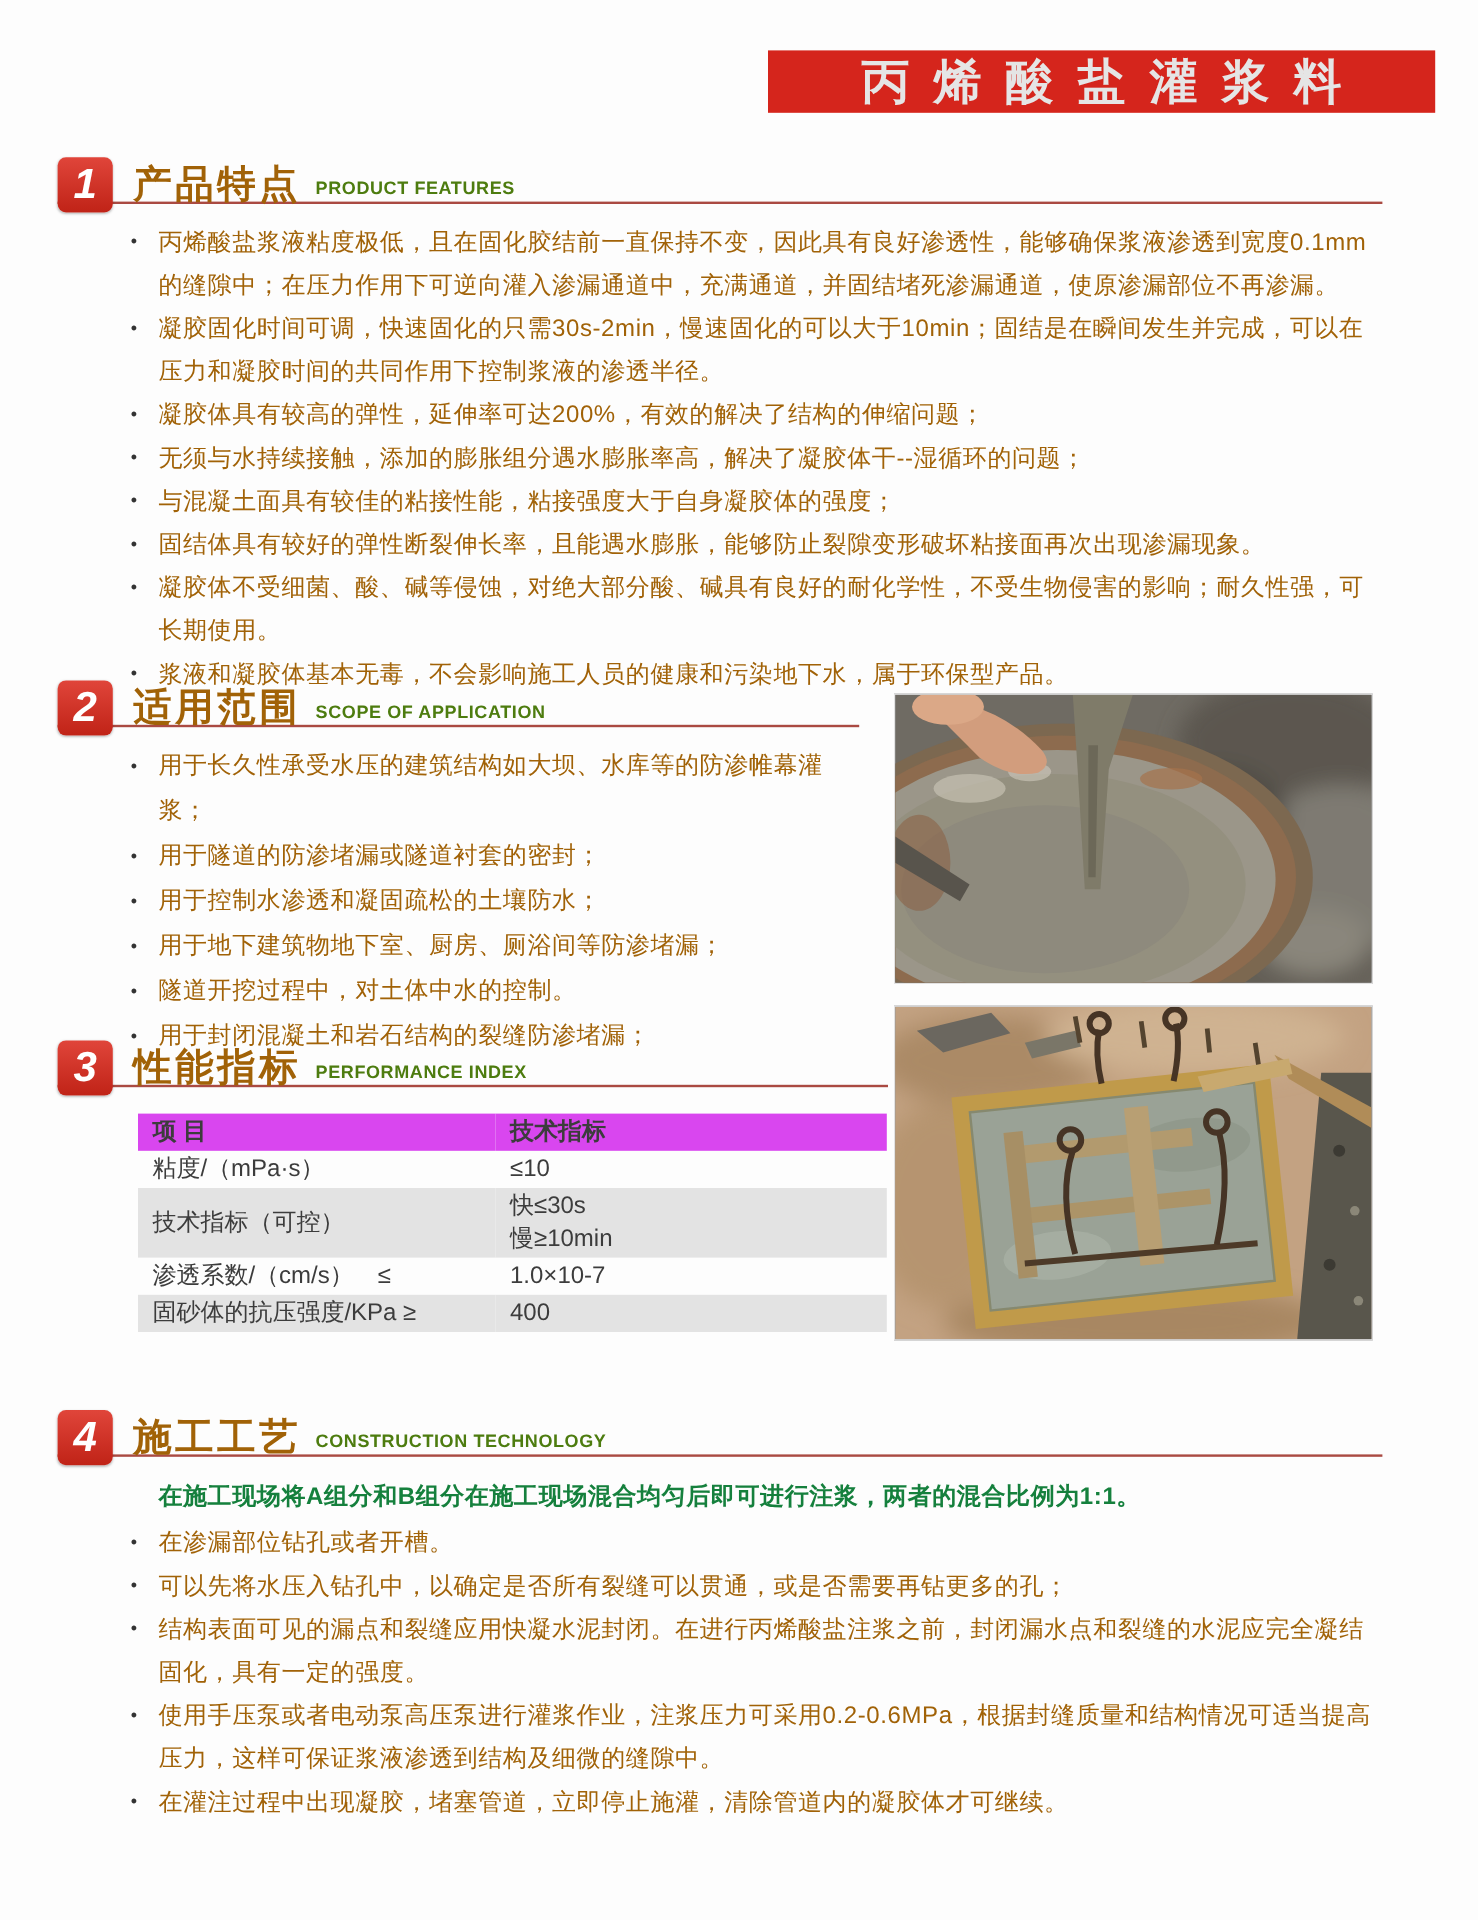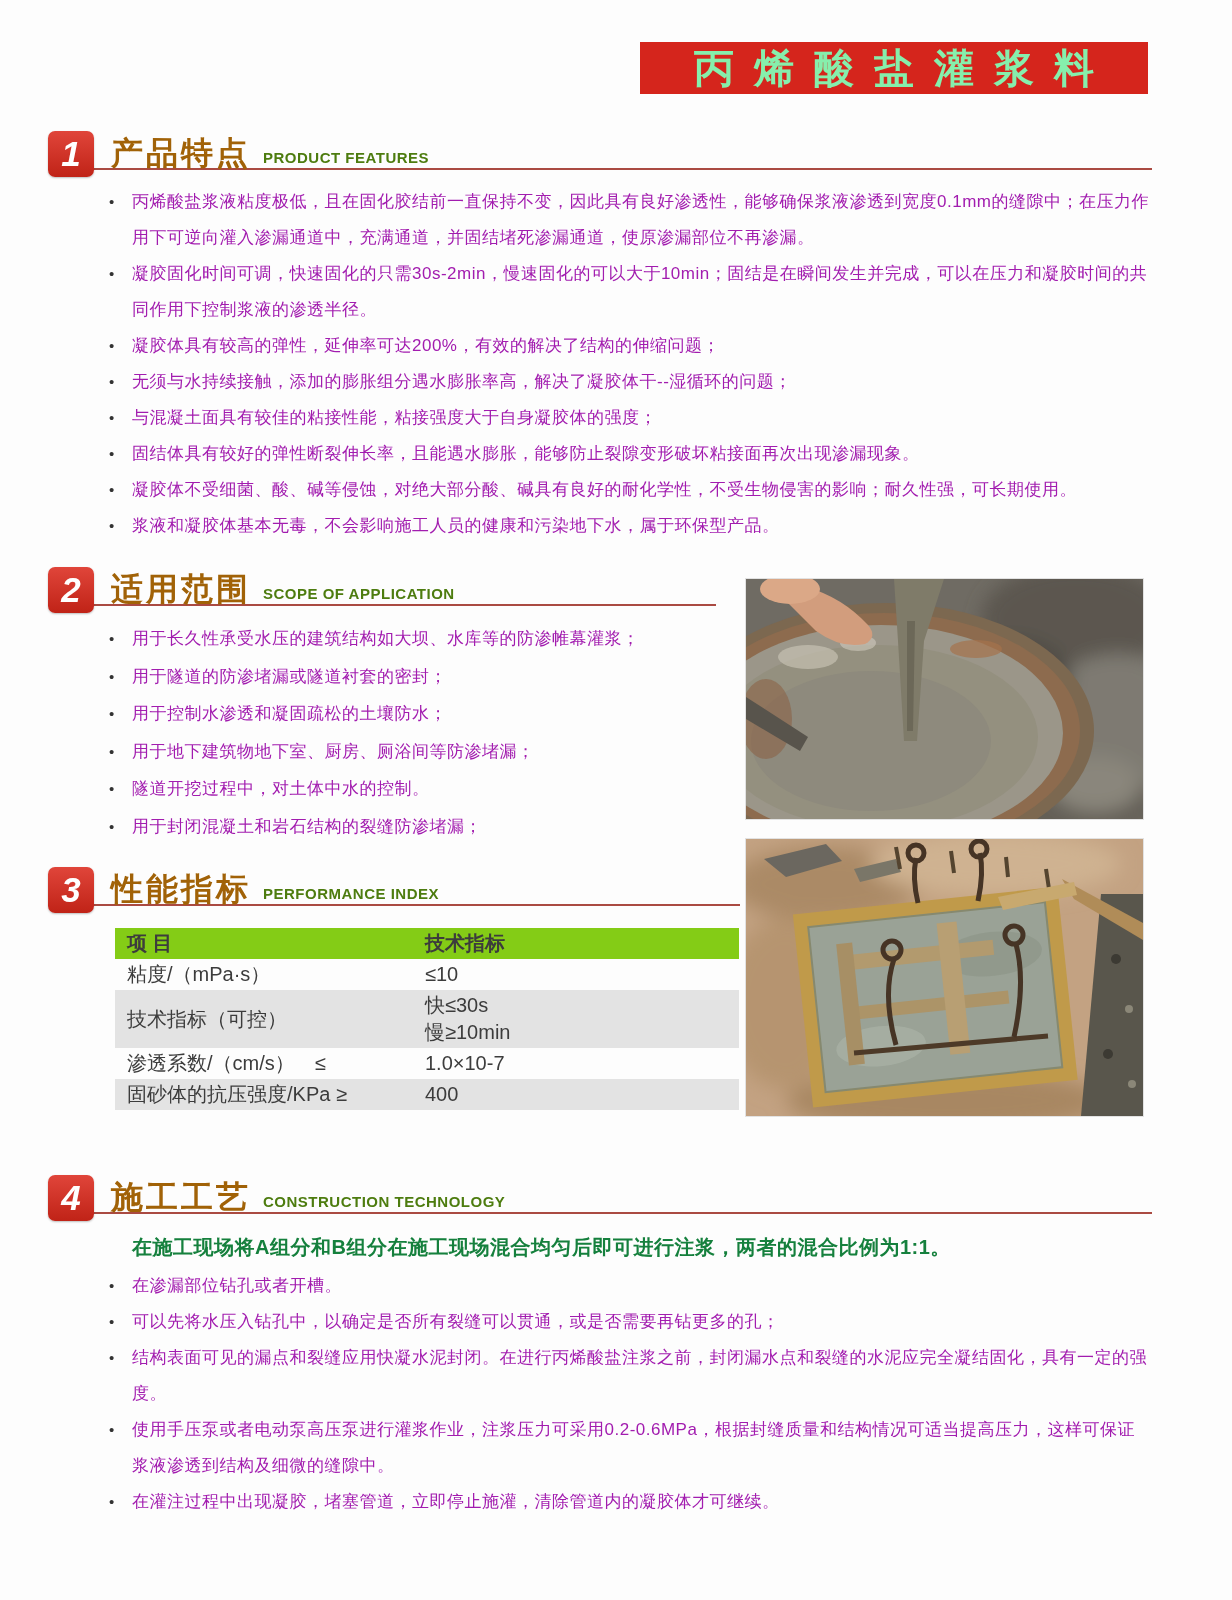--- a/index.html
+++ b/index.html
@@ -3,22 +3,22 @@
 <meta charset="utf-8">
 <style>
   html,body{margin:0;padding:0;}
   body{
     width:1232px;height:1600px;position:relative;background:#fdfdfd;
     font-family:"Liberation Sans","DejaVu Sans",sans-serif;
     color:#404040;overflow:hidden;
   }
   
   .title-badge{
-    position:absolute;left:640px;top:42px;width:508px;height:52px;
-    background:#d5251c;color:#86efac;display:flex;align-items:center;justify-content:center;
+    position:absolute;left:640px;top:42px;width:556px;height:52px;
+    background:#d5251c;color:#e5e5e5;display:flex;align-items:center;justify-content:center;
     font-size:40px;font-weight:bold;letter-spacing:20px;text-indent:20px;
   }
   
   .section{position:absolute;left:48px;}
   #sec1{top:116px;width:1104px;}
   #sec2{top:552px;width:668px;}
   #sec3{top:852px;width:692px;}
   #sec4{top:1160px;width:1104px;}
   .sec-head{
     display:flex;align-items:flex-end;height:52px;
@@ -29,22 +29,22 @@
     background:linear-gradient(#e0453a,#c02317);
     color:#fff;font-size:35px;font-weight:bold;font-style:italic;
     display:flex;align-items:center;justify-content:center;
     margin-bottom:-9px;box-shadow:0 1px 2px rgba(0,0,0,.25);
   }
   .sec-zh{color:#a16207;font-size:32px;font-weight:bold;letter-spacing:3px;margin:0 0 -1px 17px;line-height:1;}
   .sec-en{color:#4d7c0f;font-size:15px;font-weight:bold;letter-spacing:.5px;margin:12px 0 3px 12px;line-height:1;}
   
   ul.blist{list-style:none;margin:14px 0 0 57px;padding:0;}
   ul.blist li{
-    position:relative;padding-left:27px;font-size:17px;line-height:36px;
-    color:#a21caf;letter-spacing:.5px;
+    position:relative;padding-left:27px;font-size:20px;line-height:36px;
+    color:#a16207;letter-spacing:.5px;
   }
   #sec2 ul.blist li{line-height:37.5px;}
   ul.blist li::before{
     content:"•";position:absolute;left:4px;top:0;font-size:15px;color:#333;
   }
   
   .intro{
     margin:18px 0 0 84px;font-size:20px;font-weight:bold;color:#15803d;
     line-height:30px;letter-spacing:.5px;
   }
@@ -53,21 +53,21 @@
   table.perf{
     border-collapse:collapse;margin:22px 0 0 67px;width:624px;
     font-size:20px;color:#3c3c3c;table-layout:fixed;
   }
   table.perf th,table.perf td{
     text-align:left;padding:2px 12px;line-height:27px;vertical-align:middle;
     white-space:pre-line;font-weight:normal;
   }
   table.perf th{font-weight:bold;}
   table.perf col.c1{width:298px;}
-  table.perf thead tr{background:#84cc16;}
+  table.perf thead tr{background:#d946ef;}
   table.perf tbody tr:nth-child(even){background:#e3e3e3;}
   
   .photo{position:absolute;left:745px;border:1px solid #e2e2e2;background:#888;overflow:hidden;}
   #photo1{top:578px;width:397px;height:240px;}
   #photo2{top:838px;width:397px;height:277px;}
   .photo svg{display:block;width:100%;height:100%;}
 </style>
 </head>
 <body>
 

